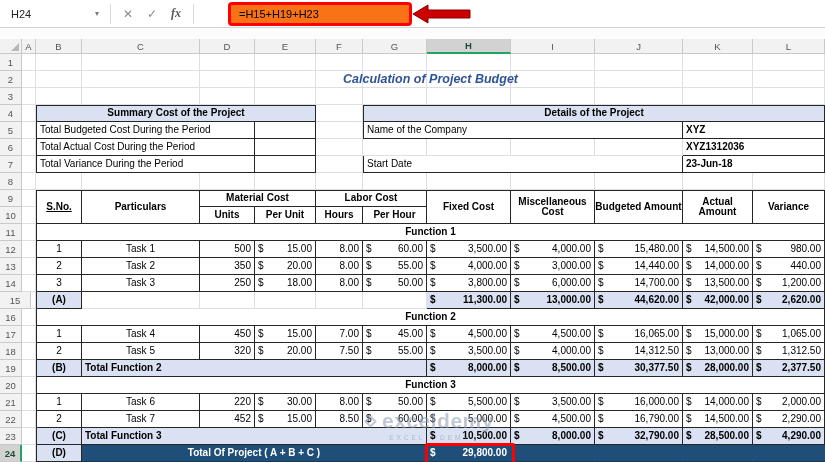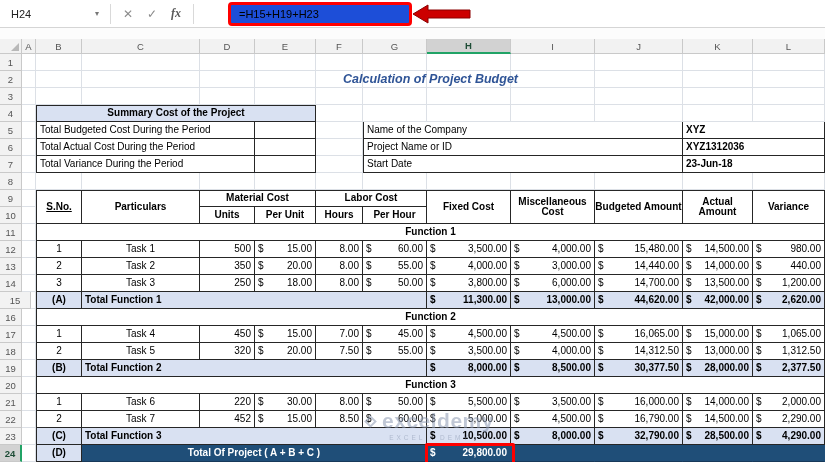--- a/index.html
+++ b/index.html
@@ -11,21 +11,21 @@
   #fbar { position:absolute; left:0; top:0; width:825px; height:28px; background:#fff;
           border-bottom:1px solid #D5D5D5; display:flex; align-items:center; }
   .namebox { width:100px; height:22px; margin-left:5px; display:flex; align-items:center;
              justify-content:space-between; padding:0 6px; font-size:11px; color:#222; }
   .caret { color:#777; font-size:8px; }
   .vsep { width:1px; height:20px; background:#D9D9D9; margin:0 5px; }
   .fico { width:24px; text-align:center; font-size:12px; color:#8C8C8C; cursor:default; }
   .fico.fx { font-style:italic; font-family:"Liberation Serif", serif; font-weight:bold; color:#595959; }
   .fred { position:absolute; left:228px; top:2px; width:184px; height:24px;
           border:3px solid #FF0000; border-radius:4px; display:flex; align-items:center;
-          padding-left:8px; font-size:11px; color:#000; background:#1d4ed8; }
+          padding-left:8px; font-size:11px; color:#000; background:#f97316; }
   .arrow-svg { position:absolute; left:413px; top:4px; }
 
   #gap { position:absolute; left:0; top:28px; width:825px; height:11px; background:#FCFCFC; }
 
   
   #sheet { position:absolute; left:0; top:39px; width:825px; height:423px; background:#fff; }
   #sheet > div { position:absolute; }
 
   .chead, .rhead, .corner { background:#F2F2F2; color:#555; font-size:9.5px;
       display:flex; align-items:center; justify-content:center;
@@ -162,27 +162,27 @@
       <div class="rhead" style="left: 0px; top: 287px; width: 22px; height: 17px;">17</div>
       <div class="rhead" style="left: 0px; top: 304px; width: 22px; height: 17px;">18</div>
       <div class="rhead" style="left: 0px; top: 321px; width: 22px; height: 17px;">19</div>
       <div class="rhead" style="left: 0px; top: 338px; width: 22px; height: 17px;">20</div>
       <div class="rhead" style="left: 0px; top: 355px; width: 22px; height: 17px;">21</div>
       <div class="rhead" style="left: 0px; top: 372px; width: 22px; height: 17px;">22</div>
       <div class="rhead" style="left: 0px; top: 389px; width: 22px; height: 17px;">23</div>
       <div class="rhead rsel" style="left: 0px; top: 406px; width: 22px; height: 17px;">24</div>
       <div class="cell title" style="left: 36px; top: 32px; width: 789px; height: 17px;">Calculation of Project Budget</div>
       <div class="cell bhdr bt bl" style="left: 36px; top: 66px; width: 280px; height: 17px;">Summary Cost of the Project</div>
+      <div class="cell bhdr bt bl" style="left: 363px; top: 66px; width: 462px; height: 17px;">Details of the Project</div>
       <div class="cell lbl bl" style="left: 36px; top: 83px; width: 219px; height: 17px;">Total Budgeted Cost During the Period</div>
       <div class="cell plain" style="left: 255px; top: 83px; width: 61px; height: 17px;"></div>
       <div class="cell lbl bl" style="left: 363px; top: 83px; width: 320px; height: 17px;">Name of the Company</div>
       <div class="cell val" style="left: 683px; top: 83px; width: 142px; height: 17px;">XYZ</div>
       <div class="cell lbl bl" style="left: 36px; top: 100px; width: 219px; height: 17px;">Total Actual Cost During the Period</div>
       <div class="cell plain" style="left: 255px; top: 100px; width: 61px; height: 17px;"></div>
-      <div class="cell lbl bl" style="left: 363px; top: 100px; width: 320px; height: 17px;">Project Name or ID</div>
       <div class="cell val" style="left: 683px; top: 100px; width: 142px; height: 17px;">XYZ1312036</div>
       <div class="cell lbl bl" style="left: 36px; top: 117px; width: 219px; height: 17px;">Total Variance During the Period</div>
       <div class="cell plain" style="left: 255px; top: 117px; width: 61px; height: 17px;"></div>
       <div class="cell lbl bl" style="left: 363px; top: 117px; width: 320px; height: 17px;">Start Date</div>
       <div class="cell val" style="left: 683px; top: 117px; width: 142px; height: 17px;">23-Jun-18</div>
       <div class="cell chdr bt bl" style="left: 36px; top: 151px; width: 46px; height: 34px; text-decoration: underline;">S.No.</div>
       <div class="cell chdr bt" style="left: 82px; top: 151px; width: 118px; height: 34px;">Particulars</div>
       <div class="cell chdr bt" style="left: 200px; top: 151px; width: 116px; height: 17px;">Material Cost</div>
       <div class="cell chdr bt" style="left: 316px; top: 151px; width: 111px; height: 17px;">Labor Cost</div>
       <div class="cell chdr bt" style="left: 427px; top: 151px; width: 84px; height: 34px;">Fixed Cost</div>
@@ -285,21 +285,20 @@
       </div>
       <div class="cell acc" style="left: 683px; top: 236px; width: 70px; height: 17px;">
         <span>$</span>
         <span>13,500.00</span>
       </div>
       <div class="cell acc" style="left: 753px; top: 236px; width: 72px; height: 17px;">
         <span>$</span>
         <span>1,200.00</span>
       </div>
       <div class="cell ctr tot bl" style="left: 36px; top: 253px; width: 46px; height: 17px;">(A)</div>
-      <div class="cell lbl tot" style="left: 82px; top: 253px; width: 345px; height: 17px;">Total Function 1</div>
       <div class="cell acc tot" style="left: 427px; top: 253px; width: 84px; height: 17px;">
         <span>$</span>
         <span>11,300.00</span>
       </div>
       <div class="cell acc tot" style="left: 511px; top: 253px; width: 84px; height: 17px;">
         <span>$</span>
         <span>13,000.00</span>
       </div>
       <div class="cell acc tot" style="left: 595px; top: 253px; width: 88px; height: 17px;">
         <span>$</span>

